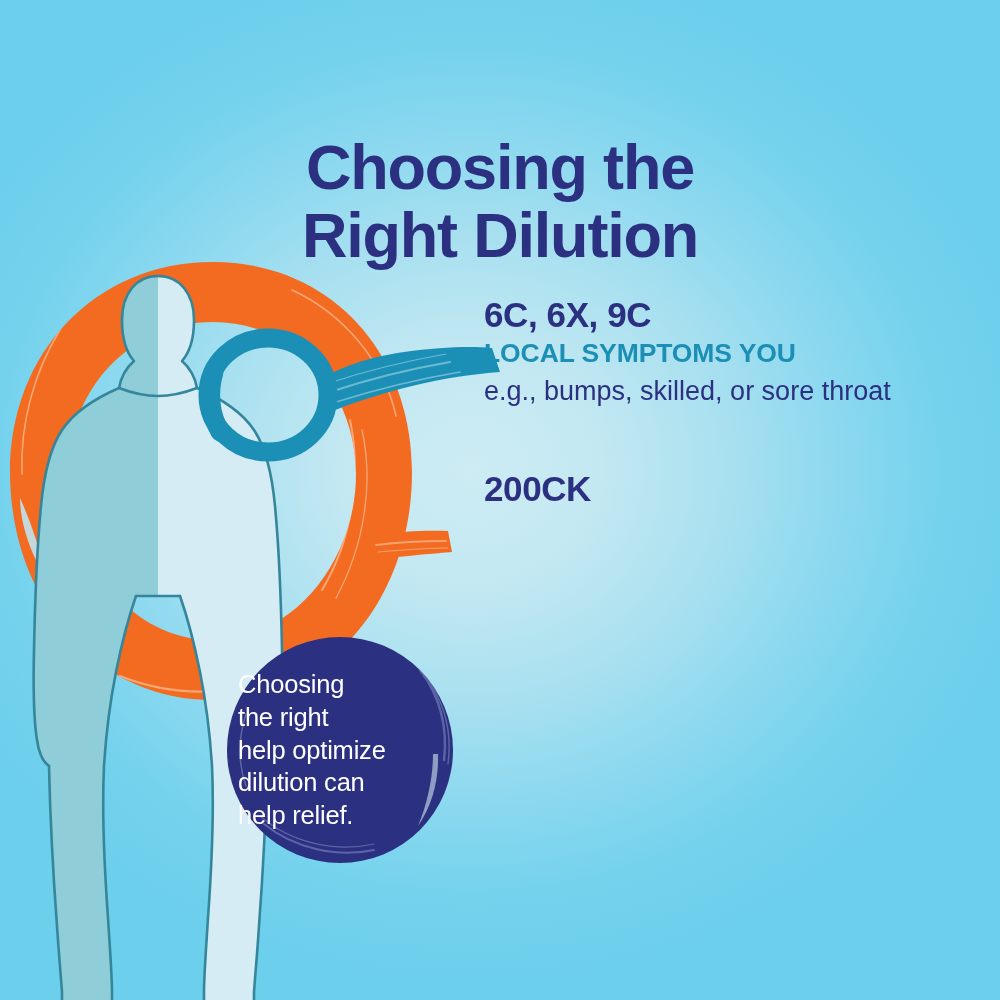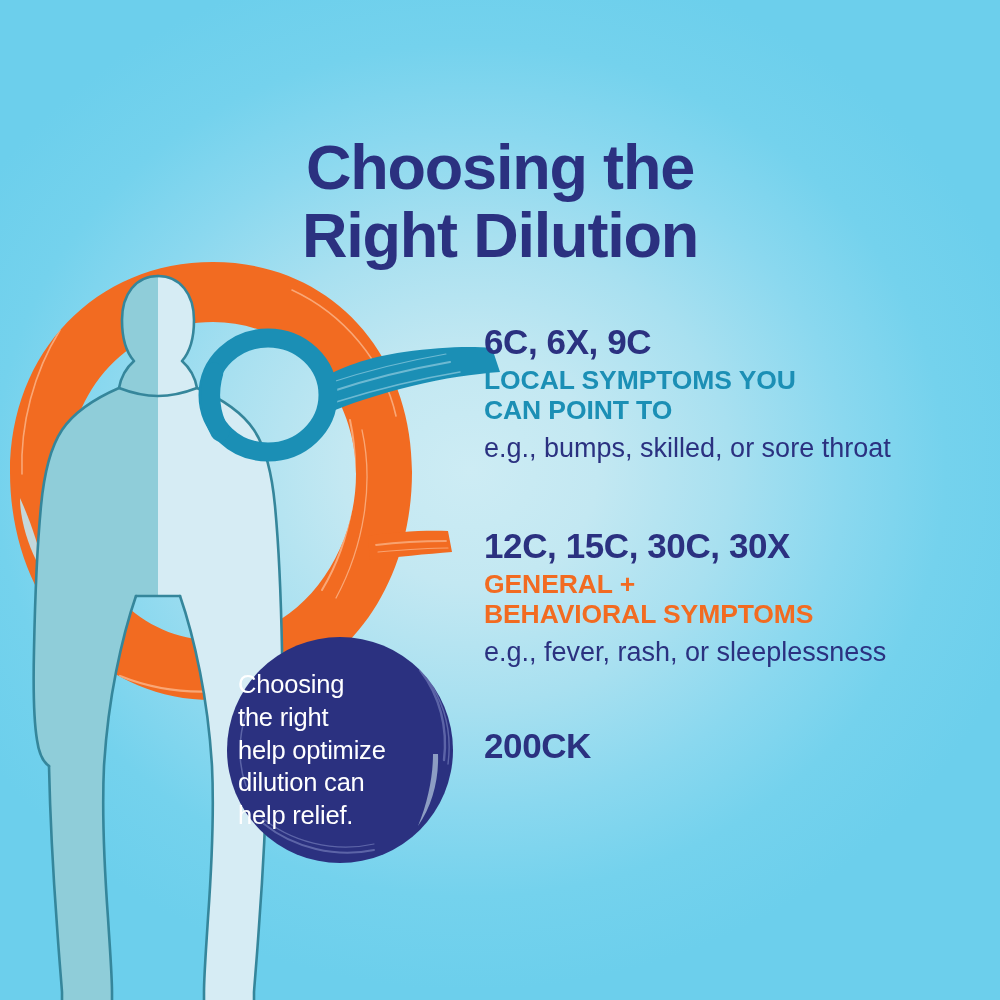--- a/index.html
+++ b/index.html
@@ -114,21 +114,21 @@
   .block-sub span { display: block; }
   .block-desc {
     color: #2b3180;
     font-size: 27px;
     line-height: 1.22;
     margin-top: 7px;
     font-weight: normal;
   }
   .block-desc span { display: block; }
 
-  #block-1 { margin-bottom: 62px; margin-top: 27px; }
+  #block-1 { margin-bottom: 62px; }
   #block-2 { margin-bottom: 58px; }
 </style>
 </head>
 <body>
 
 <div id="poster">
 
   <div id="graphic">
     <svg width="520" height="1000" viewBox="0 0 520 1000" xmlns="http://www.w3.org/2000/svg">
       <defs>
@@ -363,36 +363,25 @@
     <span class="tline">Choosing the</span>
     <span class="tline">Right Dilution</span>
   </h1>
 
   <div id="content">
 
     <div class="block" id="block-1">
       <div class="block-heading">6C, 6X, 9C</div>
       <div class="block-sub teal">
         <span>LOCAL SYMPTOMS YOU</span>
-        <span>CAN POINT TO</span>
       </div>
       <div class="block-desc">
         <span>e.g., bumps, skilled, or sore throat</span>
       </div>
     </div>
 
-    <div class="block" id="block-2">
-      <div class="block-heading">12C, 15C, 30C, 30X</div>
-      <div class="block-sub orange">
-        <span>GENERAL +</span>
-        <span>BEHAVIORAL SYMPTOMS</span>
-      </div>
-      <div class="block-desc">
-        <span>e.g., fever, rash, or sleeplessness</span>
-      </div>
-    </div>
 
     <div class="block" id="block-3">
       <div class="block-heading">200CK</div>
     </div>
 
   </div>
 </div>
 
 </body></html>

